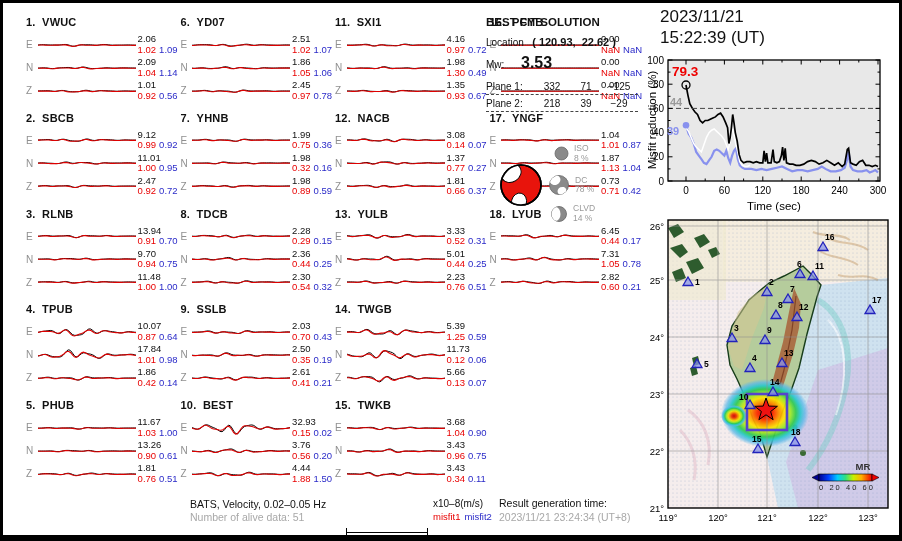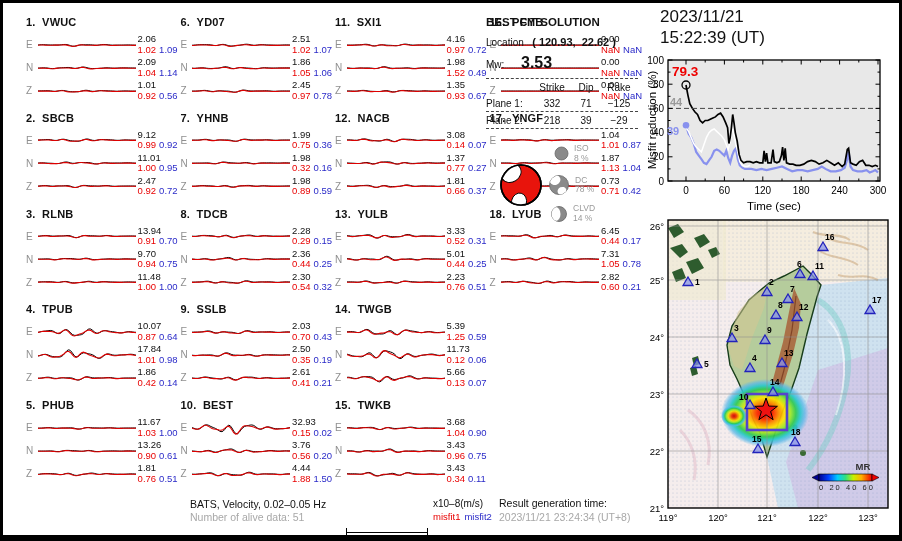--- a/index.html
+++ b/index.html
@@ -454,21 +454,21 @@
       </span>
     </div>
           <div class="trow">
       <span class="comp">N</span>
       <svg class="tr-svg" width="98" height="20" viewBox="0 0 98 20">
         <polyline class="pb" fill="none" stroke="#000" stroke-width="1" points="0.0,9.89 1.8,10.04 3.6,10.21 5.4,10.33 7.3,10.35 9.1,10.26 10.9,10.12 12.7,10.01 14.5,9.97 16.3,9.99 18.1,10.00 20.0,9.99 21.8,9.99 23.6,10.06 25.4,10.24 27.2,10.44 29.0,10.50 30.9,10.26 32.7,9.75 34.5,9.15 36.3,8.76 38.1,8.77 39.9,9.14 41.7,9.67 43.6,10.10 45.4,10.30 47.2,10.30 49.0,10.25 50.8,10.22 52.6,10.22 54.4,10.17 56.3,10.04 58.1,9.89 59.9,9.81 61.7,9.89 63.5,10.10 65.3,10.33 67.1,10.46 69.0,10.43 70.8,10.27 72.6,10.06 74.4,9.90 76.2,9.83 78.0,9.83 79.9,9.87 81.7,9.90 83.5,9.92 85.3,9.94 87.1,9.96 88.9,10.00 90.7,10.04 92.6,10.04 94.4,10.01 96.2,9.95 98.0,9.90"></polyline>
         <polyline class="pr" fill="none" stroke="#dd0000" stroke-width="1.1" points="0.0,10.21 1.8,10.35 3.6,10.48 5.4,10.55 7.3,10.51 9.1,10.39 10.9,10.24 12.7,10.15 14.5,10.16 16.3,10.25 18.1,10.35 20.0,10.40 21.8,10.42 23.6,10.46 25.4,10.53 27.2,10.59 29.0,10.52 30.9,10.24 32.7,9.78 34.5,9.33 36.3,9.12 38.1,9.27 39.9,9.72 41.7,10.23 43.6,10.57 45.4,10.65 47.2,10.52 49.0,10.34 50.8,10.24 52.6,10.22 54.4,10.23 56.3,10.21 58.1,10.18 59.9,10.19 61.7,10.30 63.5,10.47 65.3,10.63 67.1,10.69 69.0,10.60 70.8,10.42 72.6,10.22 74.4,10.10 76.2,10.06 78.0,10.10 79.9,10.16 81.7,10.21 83.5,10.23 85.3,10.23 87.1,10.24 88.9,10.25 90.7,10.26 92.6,10.25 94.4,10.22 96.2,10.18 98.0,10.15"></polyline>
       </svg>
       <span class="nums">
         <span class="amp">1.98</span>
-        <span><span class="m1">1.52</span><span class="m2">0.49</span></span>
+        <span><span class="m1">1.30</span><span class="m2">0.49</span></span>
       </span>
     </div>
           <div class="trow">
       <span class="comp">Z</span>
       <svg class="tr-svg" width="98" height="20" viewBox="0 0 98 20">
         <polyline class="pb" fill="none" stroke="#000" stroke-width="1" points="0.0,9.92 1.8,9.93 3.6,9.99 5.4,10.09 7.3,10.16 9.1,10.12 10.9,9.95 12.7,9.68 14.5,9.44 16.3,9.36 18.1,9.48 20.0,9.75 21.8,10.05 23.6,10.27 25.4,10.37 27.2,10.42 29.0,10.48 30.9,10.54 32.7,10.50 34.5,10.29 36.3,9.96 38.1,9.67 39.9,9.63 41.7,9.92 43.6,10.40 45.4,10.81 47.2,10.90 49.0,10.64 50.8,10.17 52.6,9.73 54.4,9.47 56.3,9.42 58.1,9.49 59.9,9.58 61.7,9.65 63.5,9.73 65.3,9.86 67.1,10.01 69.0,10.15 70.8,10.19 72.6,10.13 74.4,10.01 76.2,9.89 78.0,9.85 79.9,9.89 81.7,9.98 83.5,10.08 85.3,10.15 87.1,10.16 88.9,10.14 90.7,10.10 92.6,10.07 94.4,10.04 96.2,10.01 98.0,9.97"></polyline>
         <polyline class="pr" fill="none" stroke="#dd0000" stroke-width="1.1" points="0.0,10.24 1.8,10.25 3.6,10.29 5.4,10.34 7.3,10.35 9.1,10.27 10.9,10.10 12.7,9.87 14.5,9.70 16.3,9.69 18.1,9.88 20.0,10.19 21.8,10.48 23.6,10.64 25.4,10.64 27.2,10.57 29.0,10.50 30.9,10.48 32.7,10.44 34.5,10.34 36.3,10.17 38.1,10.07 39.9,10.15 41.7,10.45 43.6,10.84 45.4,11.09 47.2,11.04 49.0,10.69 50.8,10.20 52.6,9.79 54.4,9.62 56.3,9.67 58.1,9.83 59.9,9.99 61.7,10.09 63.5,10.15 65.3,10.21 67.1,10.29 69.0,10.35 70.8,10.35 72.6,10.28 74.4,10.19 76.2,10.12 78.0,10.11 79.9,10.18 81.7,10.28 83.5,10.37 85.3,10.42 87.1,10.41 88.9,10.37 90.7,10.31 92.6,10.27 94.4,10.25 96.2,10.23 98.0,10.21"></polyline>
       </svg>
       <span class="nums">
         <span class="amp">1.35</span>
@@ -743,26 +743,20 @@
     </div>
         </div>
     </div>
     </div>
 
   <div class="solution">
     <div class="sol-title">BEST FIT SOLUTION</div>
     <div class="sol-row"><span>Location</span>   <span class="sol-val">( 120.93,  22.62 )</span></div>
     <div class="sol-row"><span>Mw:</span>      <span class="mw-val">3.53</span></div>
     <div class="sol-table">
-      <div class="sol-tr sol-th">
-        <span class="c0"></span>
-        <span class="c1">Strike</span>
-        <span class="c2">Dip</span>
-        <span class="c3">Rake</span>
-      </div>
       <div class="sol-tr sol-plane">
         <span class="c0">Plane 1:</span>
         <span class="c1">332</span>
         <span class="c2">71</span>
         <span class="c3">−125</span>
       </div>
       <div class="sol-tr sol-plane">
         <span class="c0">Plane 2:</span>
         <span class="c1">218</span>
         <span class="c2">39</span>

